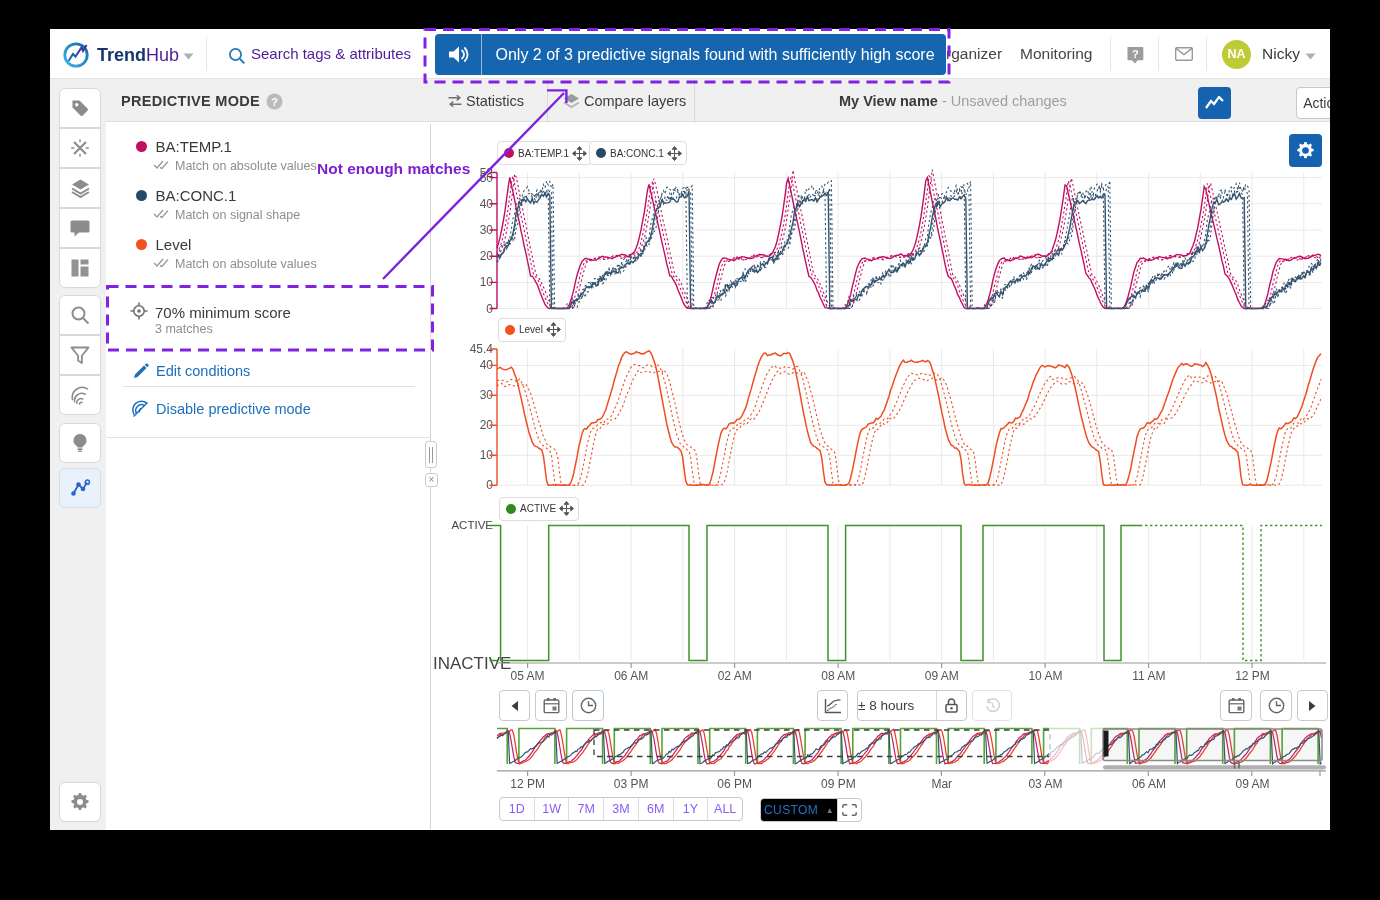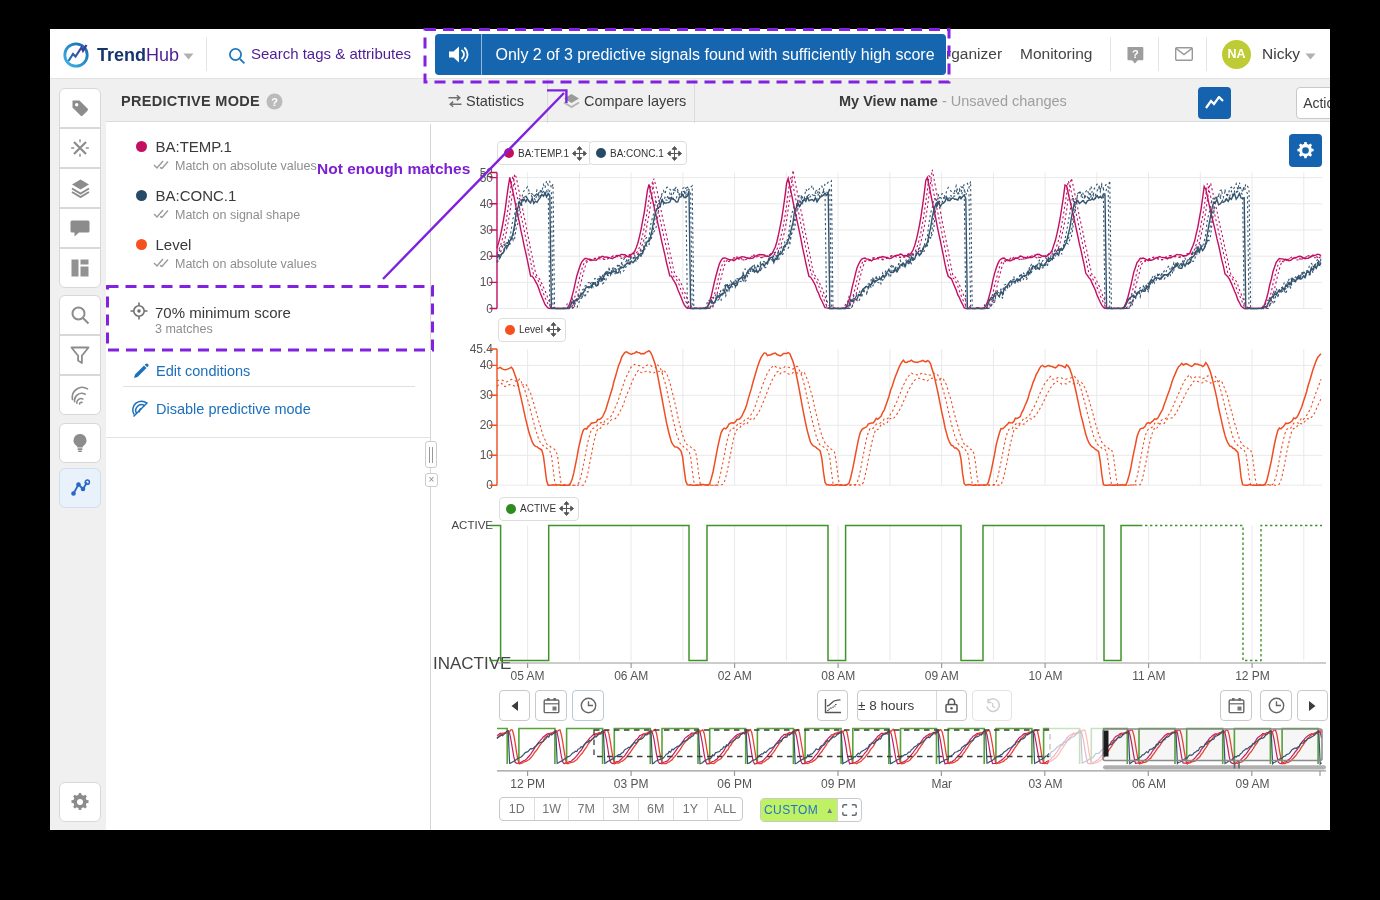--- a/index.html
+++ b/index.html
@@ -332,31 +332,31 @@
 
   <div class="xlab" style="left:452.6px;top:748px">12 PM</div>
   <div class="xlab" style="left:556.2px;top:748px">03 PM</div>
   <div class="xlab" style="left:659.7px;top:748px">06 PM</div>
   <div class="xlab" style="left:763.3px;top:748px">09 PM</div>
   <div class="xlab" style="left:866.8px;top:748px">Mar</div>
   <div class="xlab" style="left:970.4px;top:748px">03 AM</div>
   <div class="xlab" style="left:1073.9px;top:748px">06 AM</div>
   <div class="xlab" style="left:1177.5px;top:748px">09 AM</div>
 
-  <div class="abs" style="left:449px;top:768px;width:244px;height:24px;background:#fff;border:1px solid #c9c9c9;border-radius:4px;display:flex;font-size:12.5px;color:#737373">
+  <div class="abs" style="left:449px;top:768px;width:244px;height:24px;background:#fff;border:1px solid #c9c9c9;border-radius:4px;display:flex;font-size:12.5px;color:#8b5cf6">
     <span style="flex:1;display:flex;align-items:center;justify-content:center;border-right:1px solid #dcdcdc">1D</span>
     <span style="flex:1;display:flex;align-items:center;justify-content:center;border-right:1px solid #dcdcdc">1W</span>
     <span style="flex:1;display:flex;align-items:center;justify-content:center;border-right:1px solid #dcdcdc">7M</span>
     <span style="flex:1;display:flex;align-items:center;justify-content:center;border-right:1px solid #dcdcdc">3M</span>
     <span style="flex:1;display:flex;align-items:center;justify-content:center;border-right:1px solid #dcdcdc">6M</span>
     <span style="flex:1;display:flex;align-items:center;justify-content:center;border-right:1px solid #dcdcdc">1Y</span>
     <span style="flex:1;display:flex;align-items:center;justify-content:center">ALL</span>
   </div>
   <div class="abs" style="left:710px;top:769px;width:102px;height:24px;background:#fff;border:1px solid #c9c9c9;border-radius:4px;display:flex;overflow:hidden">
-    <span style="width:77px;display:flex;align-items:center;justify-content:center;background:#bef264;border-right:1px solid #d5d5d5;font-size:12px;color:#2472c8;letter-spacing:.4px">CUSTOM&nbsp;&nbsp;<span style="font-size:8px;color:#707a83">▲</span></span>
+    <span style="width:77px;display:flex;align-items:center;justify-content:center;background:#000000;border-right:1px solid #d5d5d5;font-size:12px;color:#2472c8;letter-spacing:.4px">CUSTOM&nbsp;&nbsp;<span style="font-size:8px;color:#707a83">▲</span></span>
     <span style="flex:1;display:flex;align-items:center;justify-content:center;position:relative">
         <svg width="15" height="12" viewBox="0 0 15 12">
           <rect x="0.8" y="0.8" width="13.4" height="10.4" rx="1.5" fill="none" stroke="#5f6a73" stroke-width="1.5"></rect>
           <rect x="5.2" y="0" width="4.6" height="2" fill="#fff"></rect>
           <rect x="5.2" y="10" width="4.6" height="2" fill="#fff"></rect>
           <rect x="0" y="3.8" width="2" height="4.4" fill="#fff"></rect>
           <rect x="13" y="3.8" width="2" height="4.4" fill="#fff"></rect>
         </svg>
       </span>
   </div>

